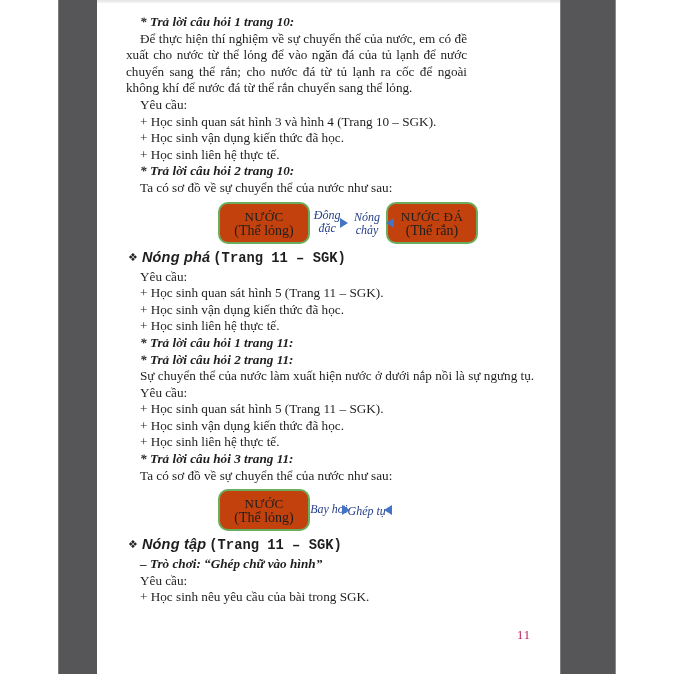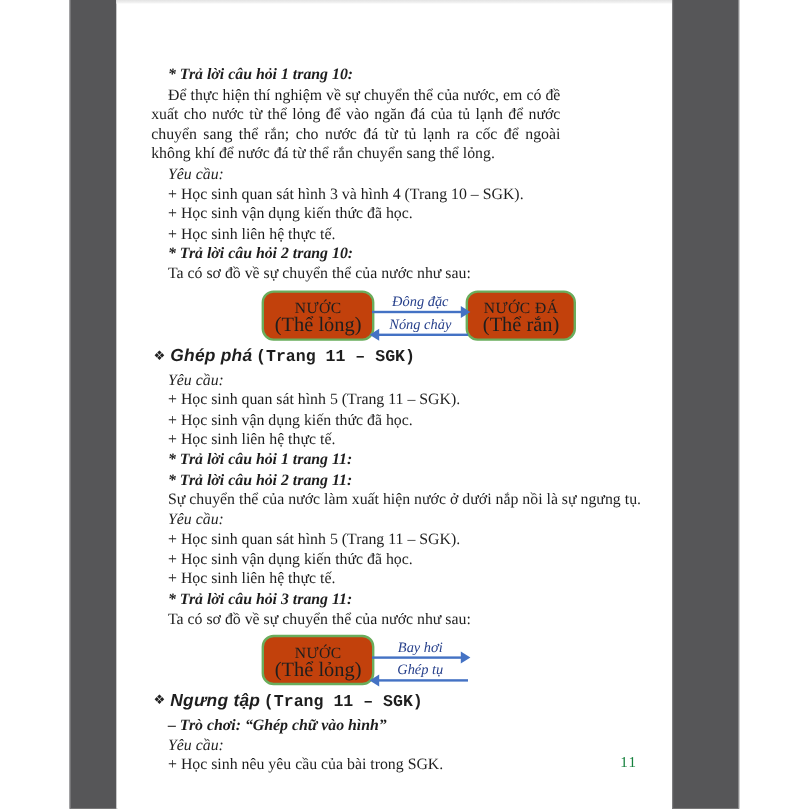--- a/index.html
+++ b/index.html
@@ -18,25 +18,25 @@
   .page{
     position:absolute;left:97px;top:0;width:463px;height:674px;background:#ffffff;
   }
   .page::before{
     content:"";position:absolute;left:0;right:0;top:0;height:3px;
     background:linear-gradient(#e3e3e3,#f7f7f7);
   }
   .content{
     position:absolute;left:0;top:0;width:386px;
     padding:14px 16px 0 29px;box-sizing:border-box;
-    font-size:13.2px;line-height:16.6px;margin-top:40px;
+    font-size:13.2px;line-height:16.6px;
   }
   .line{padding-left:14px;white-space:nowrap;}
   .qh{font-weight:bold;font-style:italic;}
-  .it{font-style:italic;}
+  .it{}
   .game{font-weight:bold;font-style:italic;}
   .para{text-indent:14px;text-align:justify;}
   .section{
     padding-left:2px;margin:3px 0 2px 0;font-size:14.5px;line-height:17px;
     white-space:nowrap;
   }
   .section .bullet{font-size:11px;vertical-align:1px;color:#222;}
   .section .sname{
     font-family:"Liberation Sans","DejaVu Sans",sans-serif;
     font-weight:bold;font-style:italic;letter-spacing:.2px;padding-left:4px;
@@ -45,41 +45,41 @@
   
   .diagram{
     display:flex;align-items:center;width:max-content;
     margin:5px 0 5px 92px;
   }
   .dbox{
     border:2px solid #6aad5c;border-radius:10px;background:#c2410c;
     padding:5px 9px 4px;text-align:center;min-width:70px;
   }
   .dtitle{font-size:13px;line-height:15px;letter-spacing:.4px;}
-  .dsub{font-size:17px;line-height:14px;}
+  .dsub{font-size:14px;line-height:14px;}
   .darrows{
-    display:flex;flex-direction:column;justify-content:center;
-    width:80px;margin:0 -2px;z-index:1;
+    display:flex;flex-direction:row;justify-content:center;
+    width:80px;margin:0 -2px;z-index:1;align-items:center;
   }
   .dlabel{
     font-style:italic;font-size:12px;line-height:13px;text-align:center;
     color:#27408b;margin-bottom:1px;
   }
   .dlabel.second{margin-top:3px;}
   .arrow{position:relative;height:2px;background:#4472c4;}
   .arrow-right::after{
     content:"";position:absolute;right:-2px;top:-4px;
     border-left:8px solid #4472c4;border-top:5px solid transparent;border-bottom:5px solid transparent;
   }
   .arrow-left::before{
     content:"";position:absolute;left:-2px;top:-4px;
     border-right:8px solid #4472c4;border-top:5px solid transparent;border-bottom:5px solid transparent;
   }
   .page-number{
-    position:absolute;top:628px;right:29px;font-size:12.5px;color:#15803d;
+    position:absolute;top:628px;right:29px;font-size:12.5px;color:#be185d;
     letter-spacing:1px;
   }
 </style>
 </head>
 <body>
 
 <div class="canvas">
   <div class="strip strip-left"></div>
   <div class="strip strip-right"></div>
   <div class="page">
@@ -101,21 +101,21 @@
             <div class="dlabel">Đông đặc</div>
             <div class="arrow arrow-right"></div>
             <div class="dlabel second">Nóng chảy</div>
             <div class="arrow arrow-left"></div>
           </div>
           <div class="dbox">
             <div class="dtitle">NƯỚC ĐÁ</div>
             <div class="dsub">(Thể rắn)</div>
           </div>
         </div>
-        <div class="section"><span class="bullet">❖</span><span class="sname">Ghép phá</span><span class="ssuf">(Trang 11 – SGK)</span></div>
+        <div class="section"><span class="bullet">❖</span><span class="sname">Nóng phá</span><span class="ssuf">(Trang 11 – SGK)</span></div>
         <div class="line it">Yêu cầu:</div>
         <div class="line">+ Học sinh quan sát hình 5 (Trang 11 – SGK).</div>
         <div class="line">+ Học sinh vận dụng kiến thức đã học.</div>
         <div class="line">+ Học sinh liên hệ thực tế.</div>
         <div class="line qh">* Trả lời câu hỏi 1 trang 11:</div>
         <div class="line qh">* Trả lời câu hỏi 2 trang 11:</div>
         <div class="line">Sự chuyển thể của nước làm xuất hiện nước ở dưới nắp nồi là sự ngưng tụ.</div>
         <div class="line it">Yêu cầu:</div>
         <div class="line">+ Học sinh quan sát hình 5 (Trang 11 – SGK).</div>
         <div class="line">+ Học sinh vận dụng kiến thức đã học.</div>
@@ -127,20 +127,20 @@
             <div class="dtitle">NƯỚC</div>
             <div class="dsub">(Thể lỏng)</div>
           </div>
           <div class="darrows">
             <div class="dlabel">Bay hơi</div>
             <div class="arrow arrow-right"></div>
             <div class="dlabel second">Ghép tụ</div>
             <div class="arrow arrow-left"></div>
           </div>
         </div>
-        <div class="section"><span class="bullet">❖</span><span class="sname">Ngưng tập</span><span class="ssuf">(Trang 11 – SGK)</span></div>
+        <div class="section"><span class="bullet">❖</span><span class="sname">Nóng tập</span><span class="ssuf">(Trang 11 – SGK)</span></div>
         <div class="line game">– Trò chơi: “Ghép chữ vào hình”</div>
         <div class="line it">Yêu cầu:</div>
         <div class="line">+ Học sinh nêu yêu cầu của bài trong SGK.</div>
       </div>
     <div class="page-number">11</div>
   </div>
 </div>
 
 </body></html>

